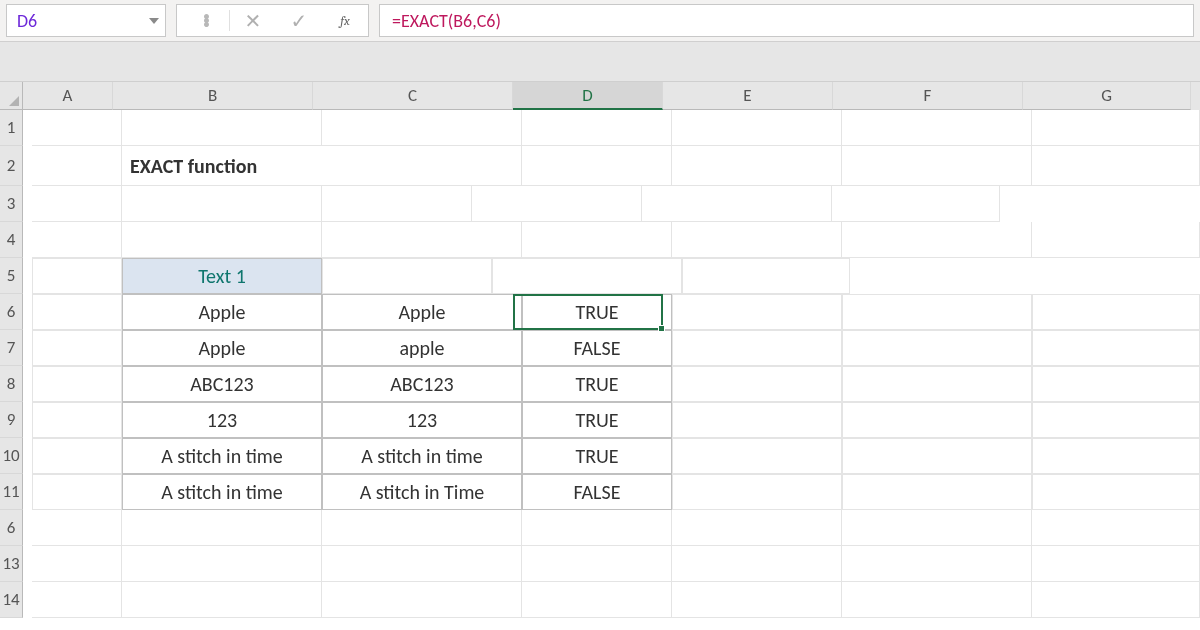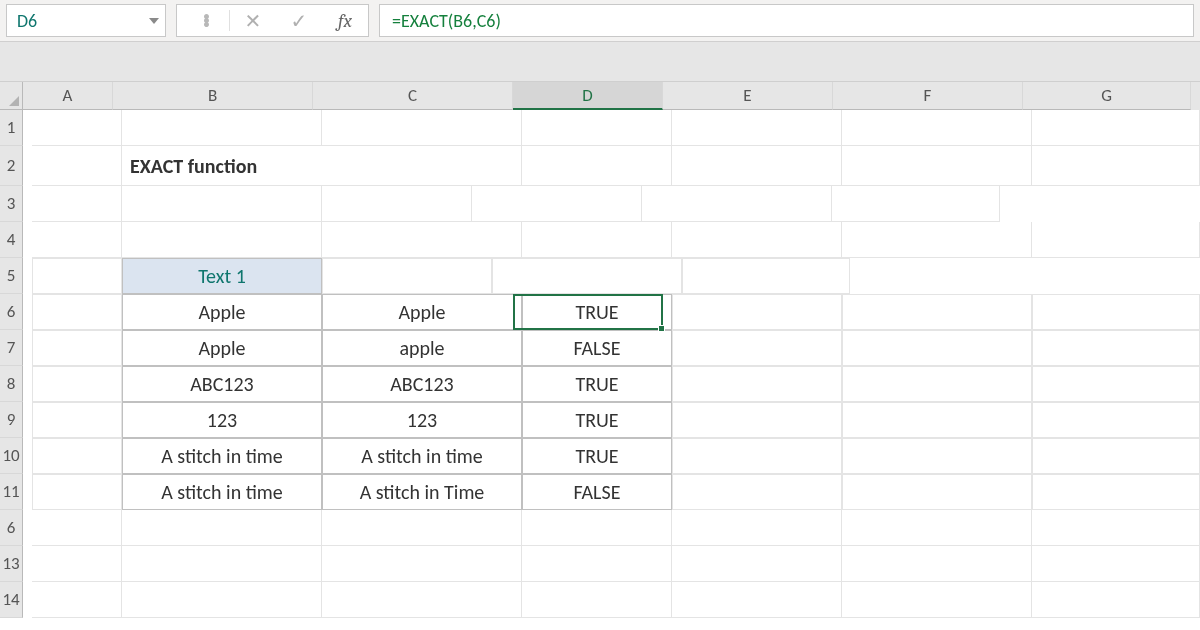--- a/index.html
+++ b/index.html
@@ -26,21 +26,21 @@
     font-size: 18px;
   }
   .namebox {
     width: 160px;
     background: #fff;
     border: 1px solid #c8c8c8;
     display: flex;
     align-items: center;
     padding: 0 10px;
     position: relative;
-    color: #0f766e;
+    color: #6d28d9;
   }
   .namebox .dd {
     position: absolute;
     right: 6px;
     top: 50%;
     transform: translateY(-50%);
     width: 0; height: 0;
     border-left: 5px solid transparent;
     border-right: 5px solid transparent;
     border-top: 6px solid #8a8a8a;
@@ -65,32 +65,32 @@
     color: #b0b0b0;
   }
   .fx-dots { font-size: 14px; letter-spacing: -1px; line-height: 4px; color:#b8b8b8; flex-direction:column; }
   .fx-dots span{display:block;}
   .fx-x { font-size: 20px; font-weight: 300; }
   .fx-check { font-size: 20px; }
   .fx-label {
     font-style: italic;
     font-family: Cambria, Georgia, serif;
     color: #666;
-    font-size: 19px;
+    font-size: 13px;
     width: 46px;
     text-align: center;
   }
   .formulabar {
     flex: 1;
     background: #fff;
     border: 1px solid #c8c8c8;
     display: flex;
     align-items: center;
     padding: 0 12px;
-    color: #15803d;
+    color: #be185d;
   }
 
   
   .spacer-strip{
     height:40px;
     background:#e6e6e6;
     border-bottom:1px solid #cfcfcf;
   }
 
   

